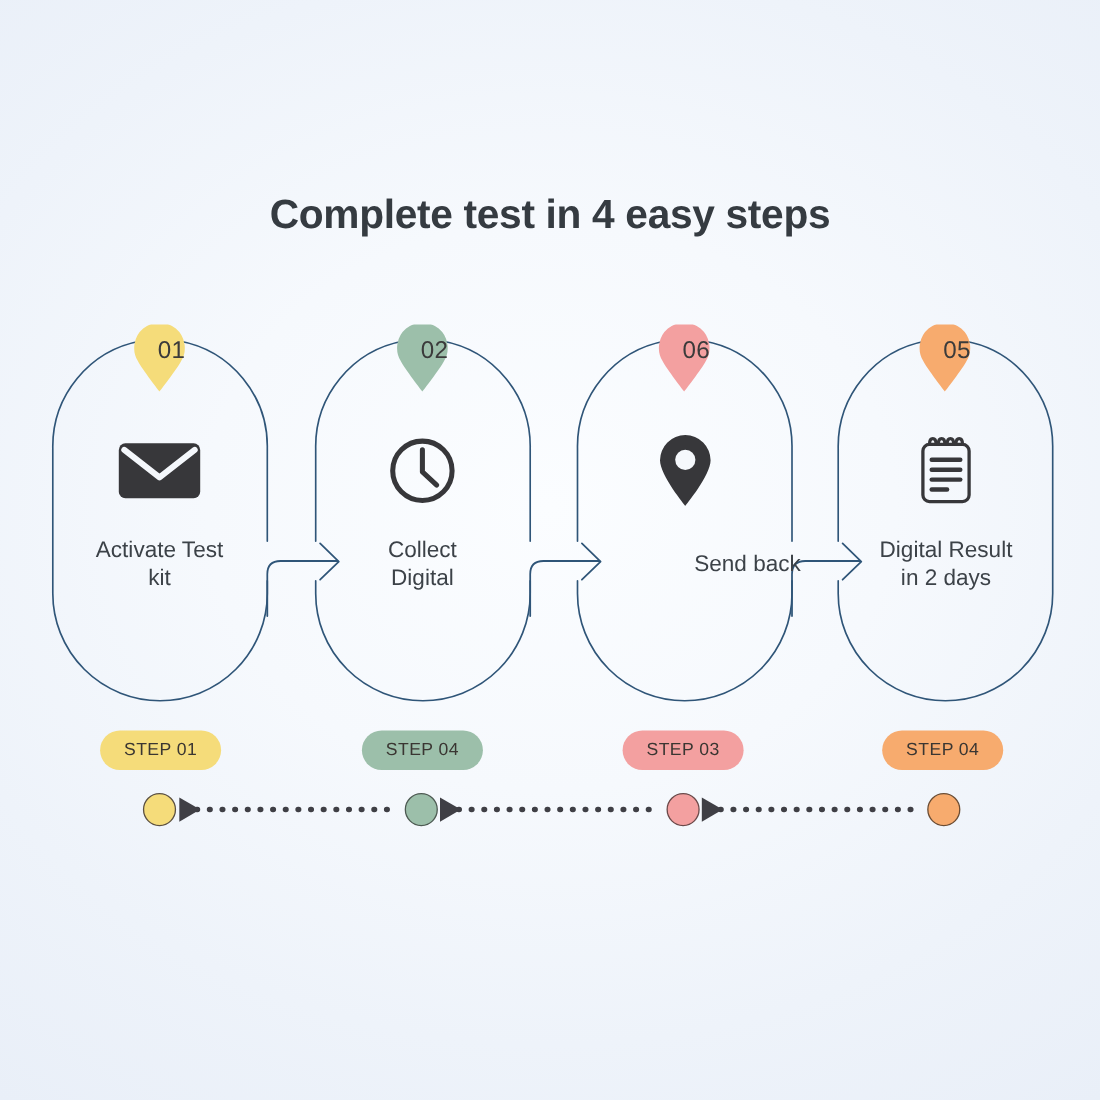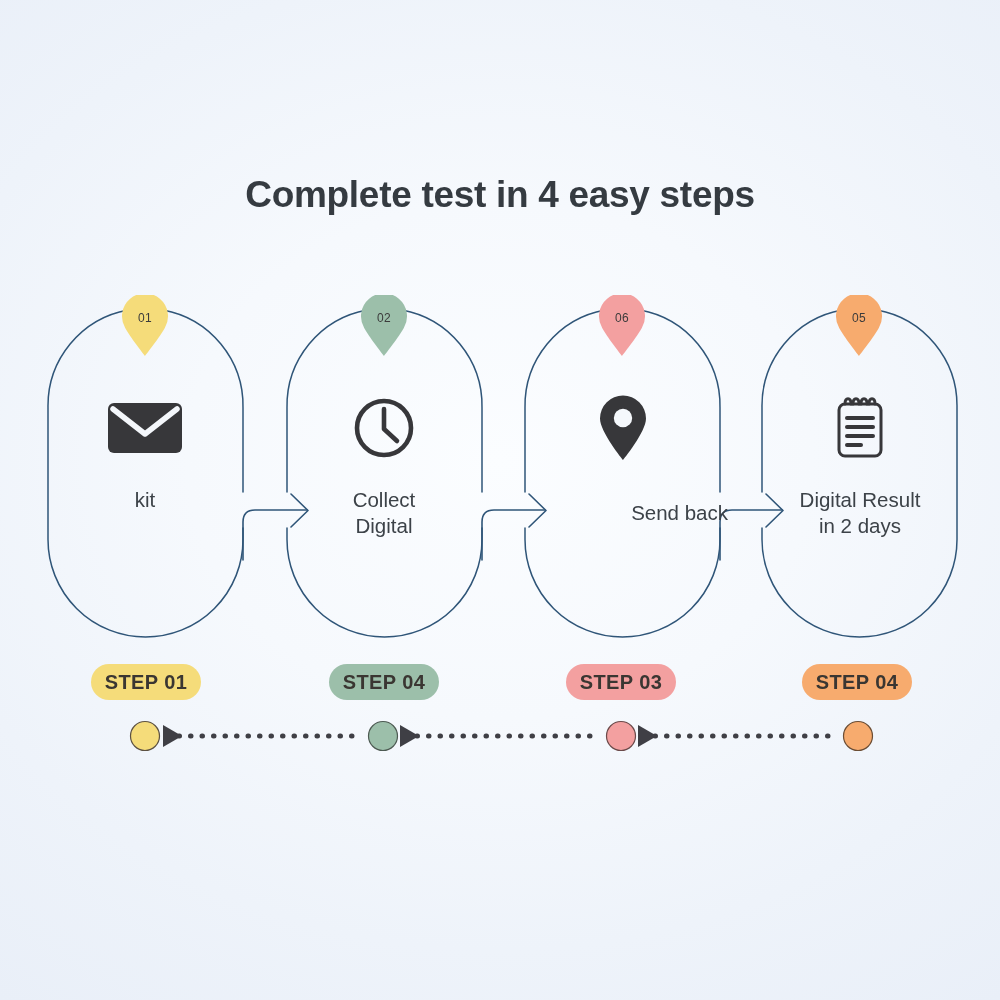--- a/index.html
+++ b/index.html
@@ -50,28 +50,28 @@
 
   
   .pin {
     position: absolute;
     width: 52px;
     height: 62px;
     z-index: 5;
   }
   .pin .pin-num {
     position: absolute;
-    left: 0;
+    left: 11px;
     top: 0;
     width: 52px;
     height: 46px;
     display: flex;
     align-items: center;
     justify-content: center;
-    font-size: 12px;
+    font-size: 22px;
     color: #3b3b3b;
     letter-spacing: 0.3px;
     z-index: 2;
   }
 
   
   .step-icon {
     position: absolute;
     width: 90px;
     height: 76px;
@@ -93,25 +93,24 @@
   }
 
   
   .badge {
     position: absolute;
     height: 36px;
     border-radius: 18px;
     display: flex;
     align-items: center;
     justify-content: center;
-    font-size: 20px;
+    font-size: 16px;
     color: #3a3632;
     letter-spacing: 0.4px;
     z-index: 5;
-    font-weight: bold;
   }
 </style>
 </head>
 <body>
 
 <div id="stage">
 
   <div id="title">Complete test in 4 easy steps</div>
 
   <svg class="layer" id="cards-layer" viewBox="0 0 1000 1000">
@@ -231,20 +230,21 @@
       <g fill="none" stroke="#37373a" stroke-width="4" stroke-linecap="round">
         <path d="M16 24 L42 24"></path>
         <path d="M16 33 L42 33"></path>
         <path d="M16 42 L42 42"></path>
         <path d="M16 51 L30 51"></path>
       </g>
     </svg>
   </div>
 
   <div class="step-text" style="left:40px; top:487px;">
+    <div>Activate Test</div>
     <div>kit</div>
   </div>
   <div class="step-text" style="left:279px; top:487px;">
     <div>Collect</div>
     <div>Digital</div>
   </div>
   <div class="step-text" style="left:518px; top:500px;text-align:right;">
     <div>Send back</div>
   </div>
   <div class="step-text" style="left:755px; top:487px;">

